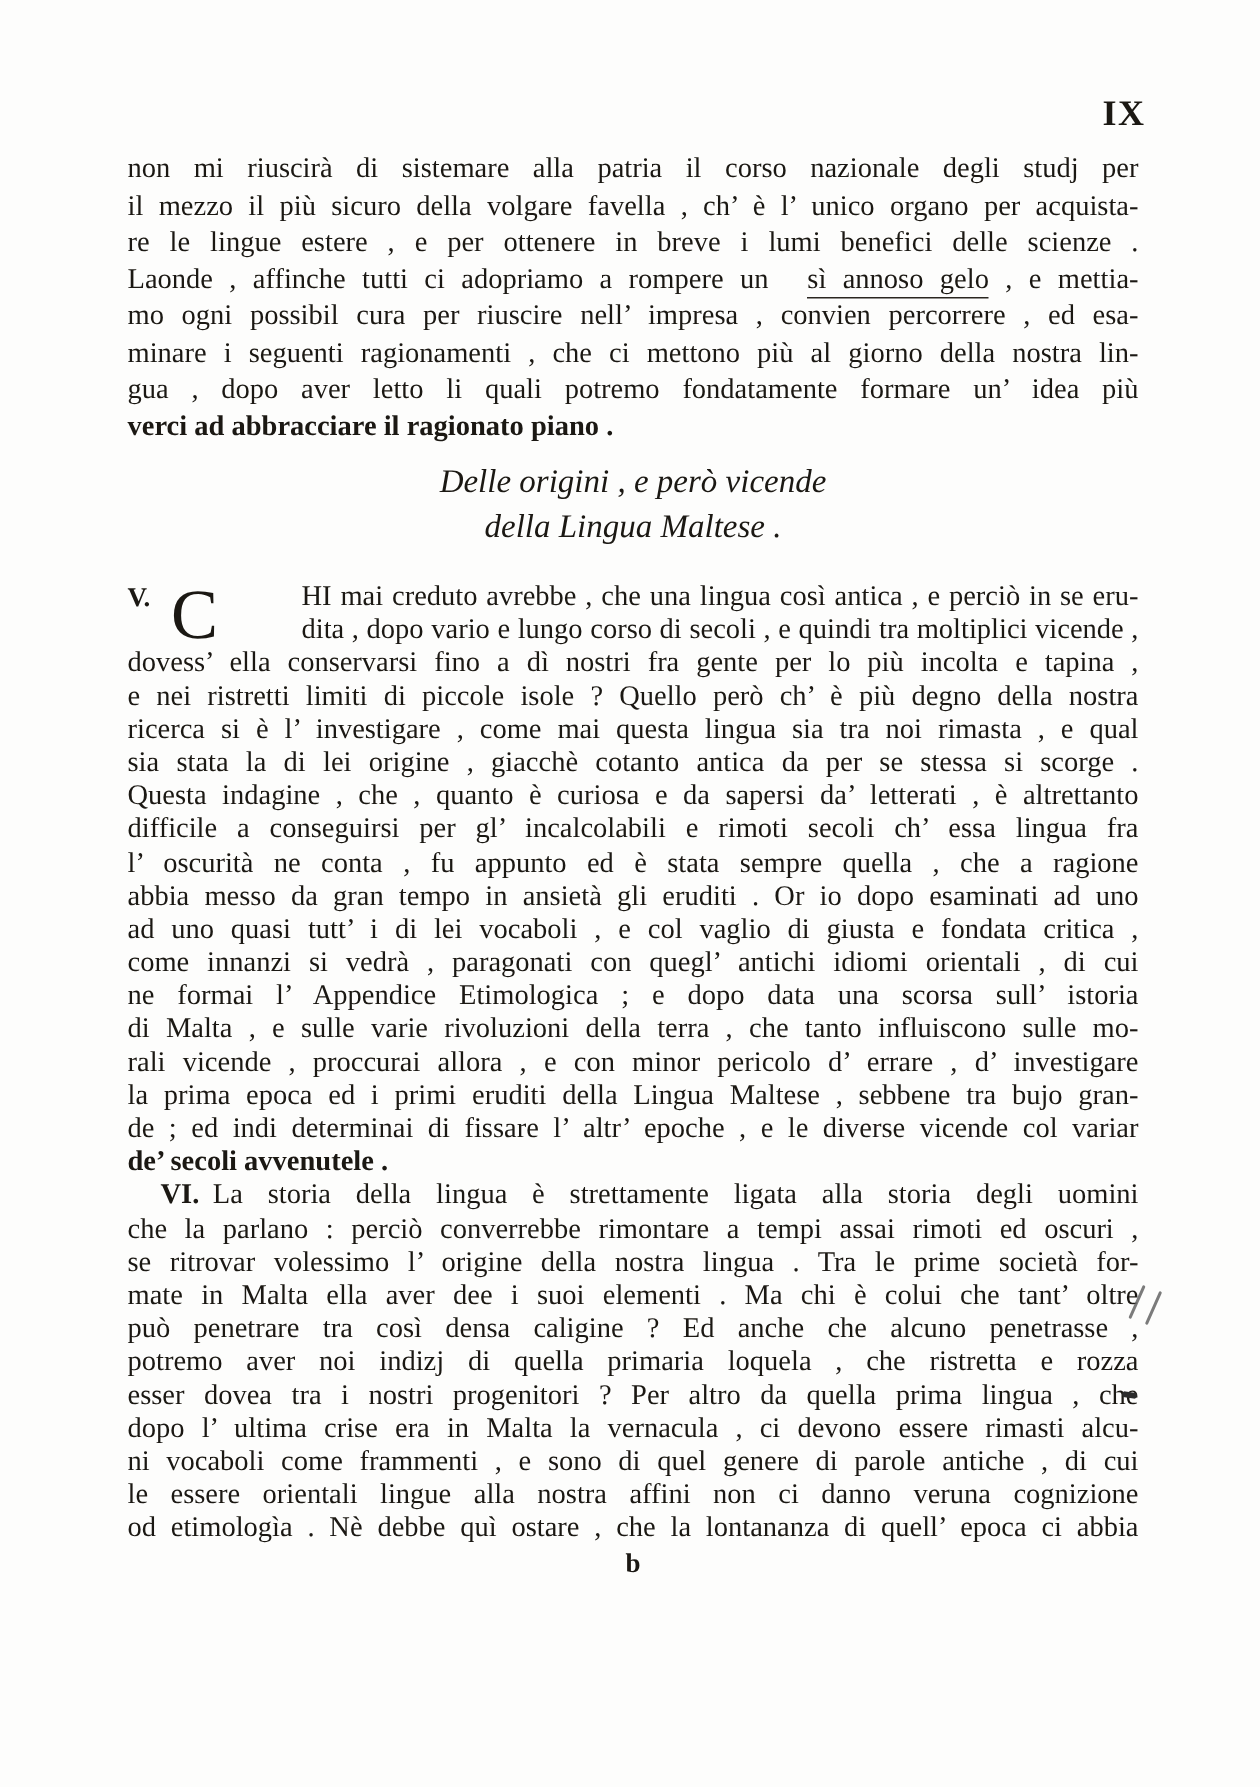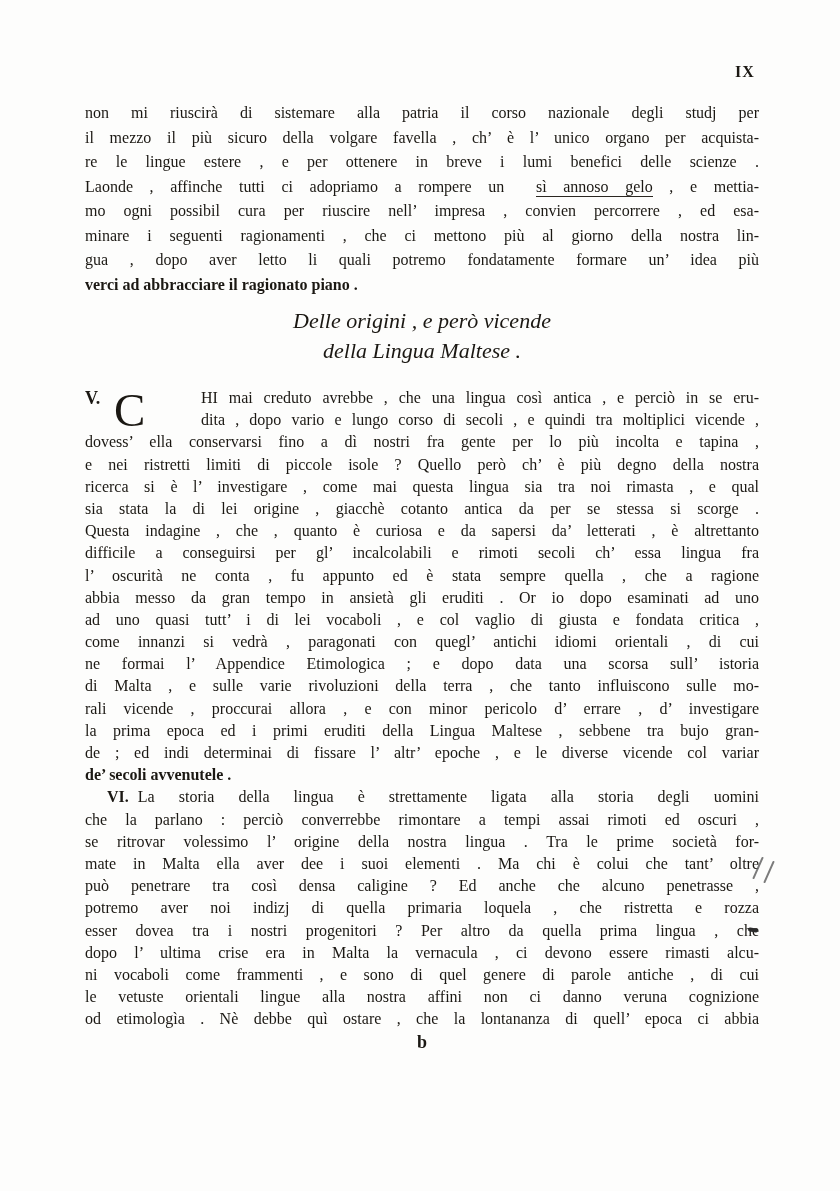--- a/index.html
+++ b/index.html
@@ -7,27 +7,27 @@
     width:840px;height:1191px;
     background:#ffffff;
     font-family:"Liberation Serif","DejaVu Serif",serif;
   }
   .page{
     position:relative;width:840px;height:1191px;
     background:#fdfdfc;color:#1b1813;overflow:hidden;
   }
   .pageno{
     position:absolute;left:735px;top:63px;
-    font-size:16px;font-weight:bold;letter-spacing:1px;text-align:center;
+    font-size:24px;font-weight:bold;letter-spacing:1px;text-align:center;
   }
   .column{
     position:absolute;left:85px;top:101px;width:674px;
   }
   .textline{
-    font-size:16px;line-height:24.5px;height:24.5px;
+    font-size:19px;line-height:24.5px;height:24.5px;
     text-align:justify;text-align-last:justify;
     white-space:normal;
   }
   .tight .textline{line-height:22.2px;height:22.2px;}
   .lline{text-align-last:left;font-weight:bold;}
   .underlined{border-bottom:1.6px solid #2a2620;padding-bottom:1px;margin-left:15px;}
   .heading{
     margin-top:9px;text-align:center;text-align-last:center;
     font-style:italic;font-size:22px;line-height:30px;
   }
@@ -110,21 +110,21 @@
     <div class="para-vi tight">
       <div class="textline vi-first"><span class="vi-label">VI.</span><span>La storia della lingua è strettamente ligata alla storia degli uomini</span></div>
       <div class="textline">che la parlano :  perciò converrebbe rimontare a tempi assai rimoti ed oscuri ,</div>
       <div class="textline">se ritrovar volessimo l’ origine della nostra lingua .  Tra le prime società for-</div>
       <div class="textline">mate in Malta ella aver dee i suoi elementi .  Ma chi è colui che tant’ oltre</div>
       <div class="textline">può penetrare tra così densa caligine ?  Ed anche che alcuno penetrasse ,</div>
       <div class="textline">potremo aver noi indizj di quella primaria loquela , che ristretta e rozza</div>
       <div class="textline">esser dovea tra i nostri progenitori ?  Per altro da quella prima lingua , che</div>
       <div class="textline">dopo l’ ultima crise era in Malta la vernacula , ci devono essere rimasti alcu-</div>
       <div class="textline">ni vocaboli come frammenti , e sono di quel genere di parole antiche , di cui</div>
-      <div class="textline">le vetuste orientali lingue alla nostra affini non ci danno veruna cognizione</div>
+      <div class="textline">le essere orientali lingue alla nostra affini non ci danno veruna cognizione</div>
       <div class="textline">od etimologìa .  Nè debbe quì ostare , che la lontananza di quell’ epoca ci abbia</div>
     </div>
 
     <div class="catchword">b</div>
 
   </div>
 
   <div class="pencil-mark m1"></div>
   <div class="pencil-mark m2"></div>
   <div class="pencil-dash"></div>

